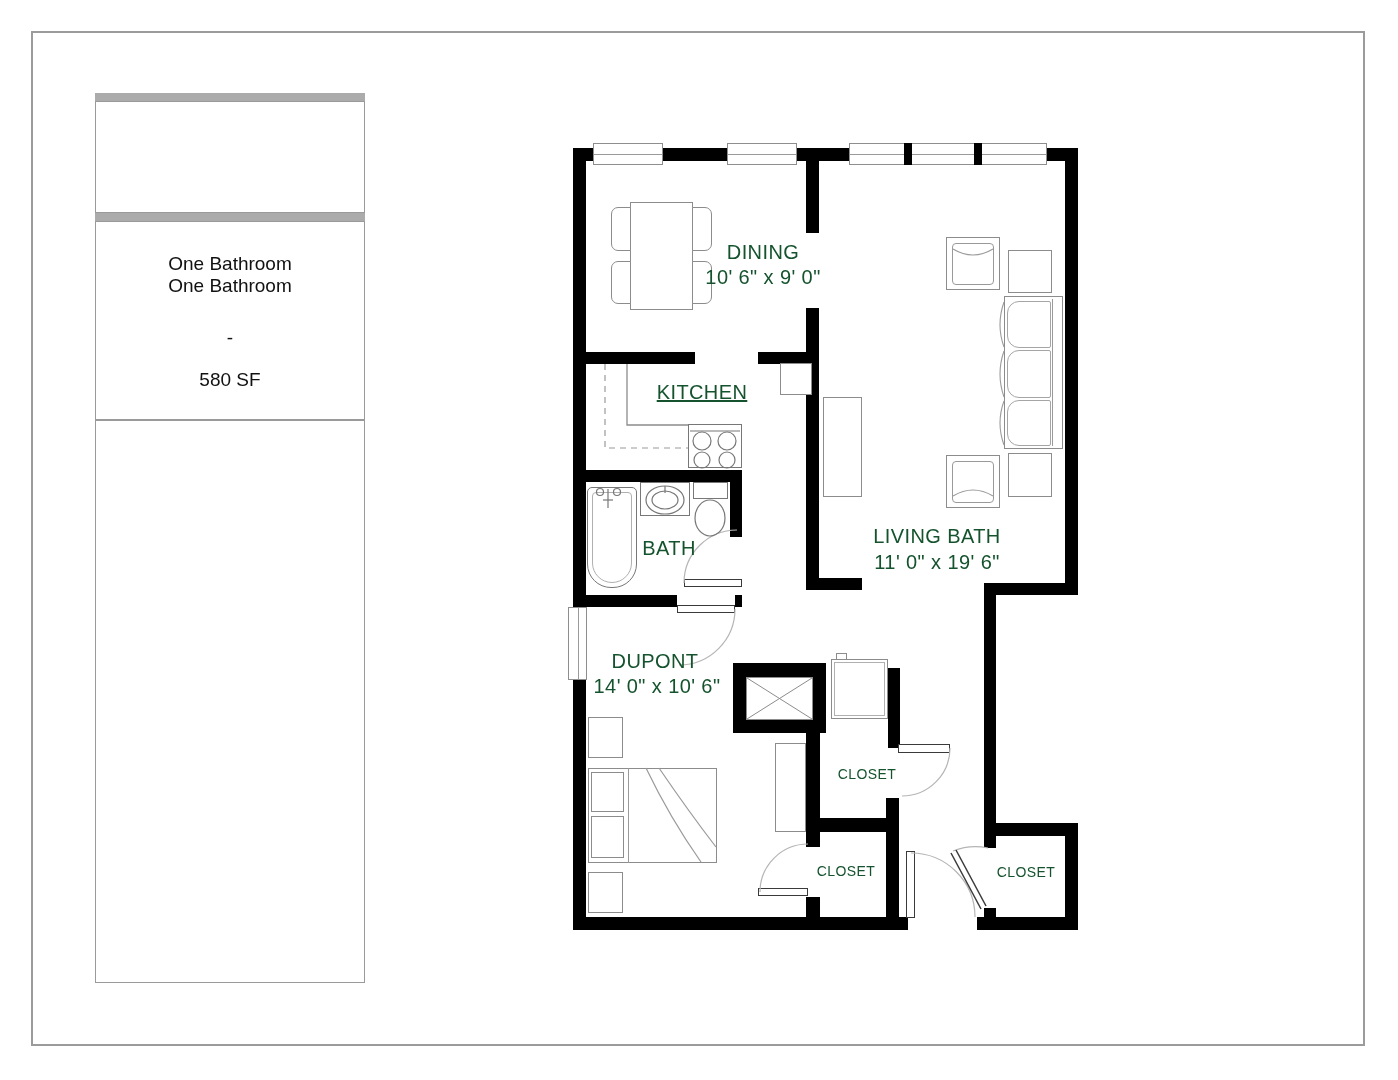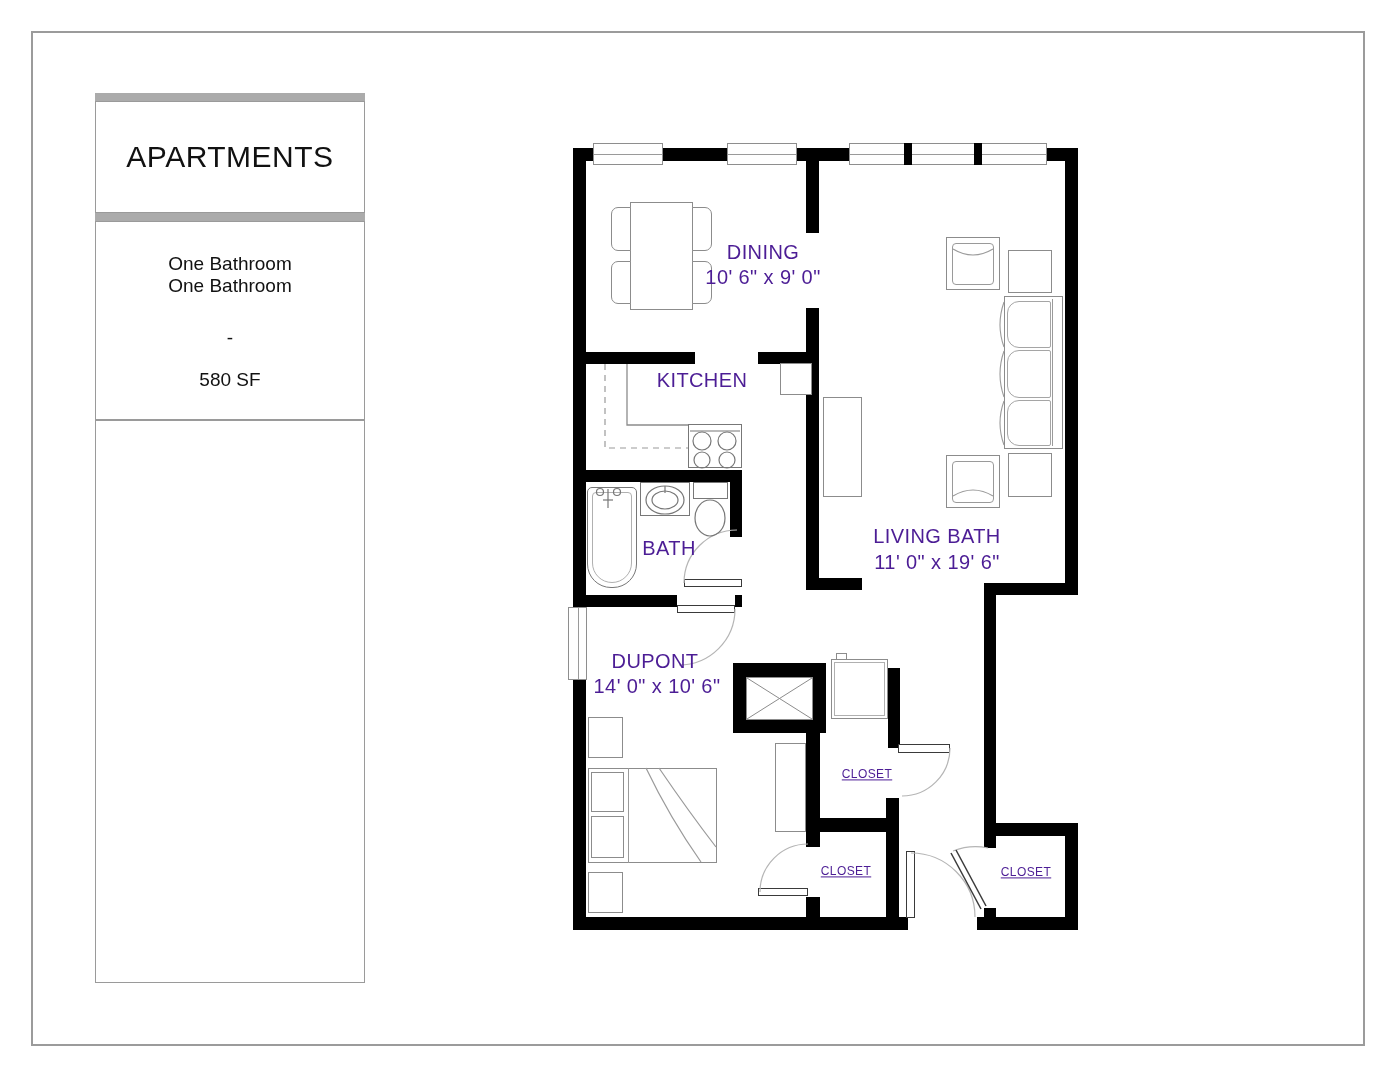--- a/index.html
+++ b/index.html
@@ -12,43 +12,42 @@
   .win{position:absolute;background:#fff;border:1px solid #8e8e8e;box-sizing:border-box;}
   .win.h::after{content:"";position:absolute;left:0;right:0;top:50%;border-top:1px solid #9a9a9a;}
   .win.v::after{content:"";position:absolute;top:0;bottom:0;left:50%;border-left:1px solid #9a9a9a;}
   
   .f{position:absolute;background:#fff;border:1px solid #8c8c8c;box-sizing:border-box;}
   .f.dark{border-color:#777;}
   
   .leaf{position:absolute;background:#fff;border:1px solid #3a3a3a;box-sizing:border-box;}
   
   .lbl{position:absolute;transform:translate(-50%,-50%);font-size:20px;line-height:1.1;
-       color:#4c1d95;white-space:nowrap;letter-spacing:.4px;}
-  .lbl.sm{font-size:12px;text-decoration:underline;}
+       color:#14532d;white-space:nowrap;letter-spacing:.4px;}
+  .lbl.sm{font-size:14px;}
   
   #frame{position:absolute;left:31px;top:31px;width:1334px;height:1015px;border:2px solid #9b9b9b;box-sizing:border-box;}
   .graybar{position:absolute;left:95px;width:270px;height:8px;background:#ababab;}
   .panelbox{position:absolute;left:95px;width:270px;border:1px solid #9a9a9a;background:#fff;box-sizing:border-box;}
   #title-box{top:101px;height:112px;display:flex;flex-direction:column;align-items:center;justify-content:center;
              font-size:30px;letter-spacing:.5px;color:#111;text-align:center;}
   #info-box{top:221px;height:199px;font-size:19px;color:#111;text-align:center;}
   #info-box div{position:absolute;left:0;right:0;transform:translateY(-50%);}
   #empty-box{top:420px;height:563px;}
   svg.overlay{position:absolute;left:0;top:0;pointer-events:none;}
 </style>
 </head>
 <body>
 
 <div id="page">
 
   <div id="frame"></div>
 
   <div class="graybar" style="top:93px;"></div>
   <div id="title-box" class="panelbox">
-    <div>APARTMENTS</div>
   </div>
   <div class="graybar" style="top:213px;"></div>
   <div id="info-box" class="panelbox">
     <div style="top:42px;">One Bathroom</div>
     <div style="top:64px;">One Bathroom</div>
     <div style="top:116px;">-</div>
     <div style="top:158px;">580 SF</div>
   </div>
   <div id="empty-box" class="panelbox"></div>
 
@@ -200,21 +199,21 @@
       <path d="M 953 249 Q 973 261 993 249"></path>
       <path d="M 953 496 Q 973 484 993 496"></path>
       <path d="M 1004 302 Q 996 325 1004 347"></path>
       <path d="M 1004 351 Q 996 374 1004 397"></path>
       <path d="M 1004 401 Q 996 423 1004 445"></path>
     </g>
   </svg>
 
   <div class="lbl" style="left:763px;top:252px;">DINING</div>
   <div class="lbl" style="left:763px;top:277px;">10' 6" x 9' 0"</div>
-  <div class="lbl" style="left:702px;top:380px;">KITCHEN</div>
+  <div class="lbl" style="left:702px;top:392px;text-decoration:underline;">KITCHEN</div>
   <div class="lbl" style="left:669px;top:548px;">BATH</div>
   <div class="lbl" style="left:937px;top:536px;">LIVING BATH</div>
   <div class="lbl" style="left:937px;top:562px;">11' 0" x 19' 6"</div>
   <div class="lbl" style="left:655px;top:661px;">DUPONT</div>
   <div class="lbl" style="left:657px;top:686px;">14' 0" x 10' 6"</div>
   <div class="lbl sm" style="left:867px;top:775px;">CLOSET</div>
   <div class="lbl sm" style="left:846px;top:872px;">CLOSET</div>
   <div class="lbl sm" style="left:1026px;top:873px;">CLOSET</div>
 
 </div>

